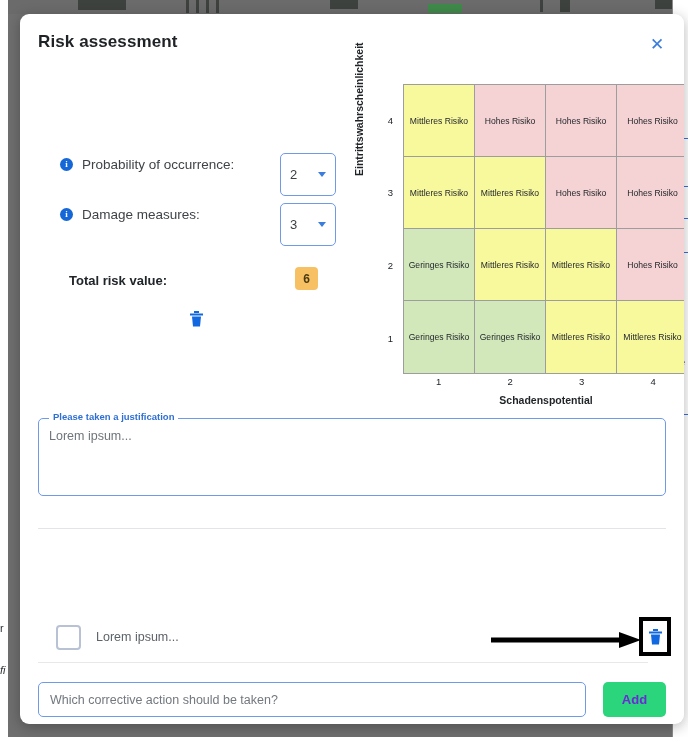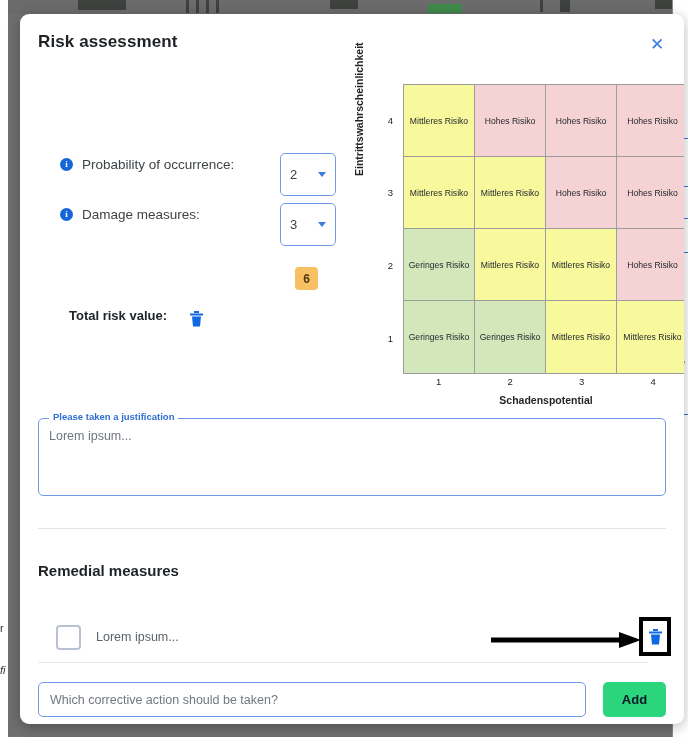--- a/index.html
+++ b/index.html
@@ -66,21 +66,21 @@
     height: 40px; margin-bottom: 10px;
   }
   .info-icon {
     width: 13px; height: 13px; border-radius: 50%;
     background: #1566d6; color: #fff;
     font-size: 9px; font-weight: bold; font-family: "Liberation Serif", serif;
     display: flex; align-items: center; justify-content: center;
     flex: 0 0 auto; margin-right: 9px;
   }
   .form-label { font-size: 13.5px; color: #3f4448; white-space: nowrap; }
-  .field-label-bold { font-size: 13px; color: #20252a; font-weight: bold; margin-top: 35px; }
+  .field-label-bold { font-size: 13px; color: #20252a; font-weight: bold; }
 
   .select-box {
     position: absolute; width: 56px; height: 43px;
     border: 1px solid #6f9ae8; border-radius: 5px;
     background: #fff; display: flex; align-items: center;
     padding: 0 9px; cursor: pointer;
   }
   .select-val { font-size: 13px; color: #3b4045; flex: 1; }
   .caret {
     width: 0; height: 0;
@@ -197,21 +197,21 @@
   .corrective-input {
     position: absolute; left: 0; top: 0; width: 548px; height: 35px;
     border: 1px solid #6f9ae8; border-radius: 5px;
     padding: 0 11px; font-size: 12.5px; color: #5d6369;
     font-family: "Liberation Sans", sans-serif; background: #fff; outline: none;
   }
   .corrective-input::placeholder { color: #72787e; }
   .btn-add {
     position: absolute; left: 565px; top: 0;
     width: 63px; height: 35px; border-radius: 5px;
-    background: #2ad57c; color: #0f172a; border: none;
+    background: #2ad57c; color: #6d28d9; border: none;
     font-size: 13px; font-weight: bold; cursor: pointer;
     font-family: "Liberation Sans", sans-serif;
   }
 </style>
 </head>
 <body>
 
 <div class="backdrop-page"></div>
 <div class="backdrop-strip">
   <div class="bd-block" style="left:78px;top:0;width:48px;height:10px;"></div>
@@ -329,21 +329,20 @@
   </div>
 
   <div class="justif-wrap">
     <div class="justif-box"></div>
     <div class="justif-legend">Please taken a justification</div>
     <div class="justif-text">Lorem ipsum...</div>
   </div>
 
   <div class="divider" style="top:514px;"></div>
 
-  <div class="section-title" style="top:548px;">Remedial measures</div>
 
   <div class="measure-row">
     <div class="checkbox"></div>
     <div class="measure-text">Lorem ipsum...</div>
   </div>
   <div class="row-divider"></div>
 
   <div class="highlight-box">
     <div class="trash-icon">
       <svg width="13" height="16" viewBox="0 0 13 16" aria-hidden="true">

